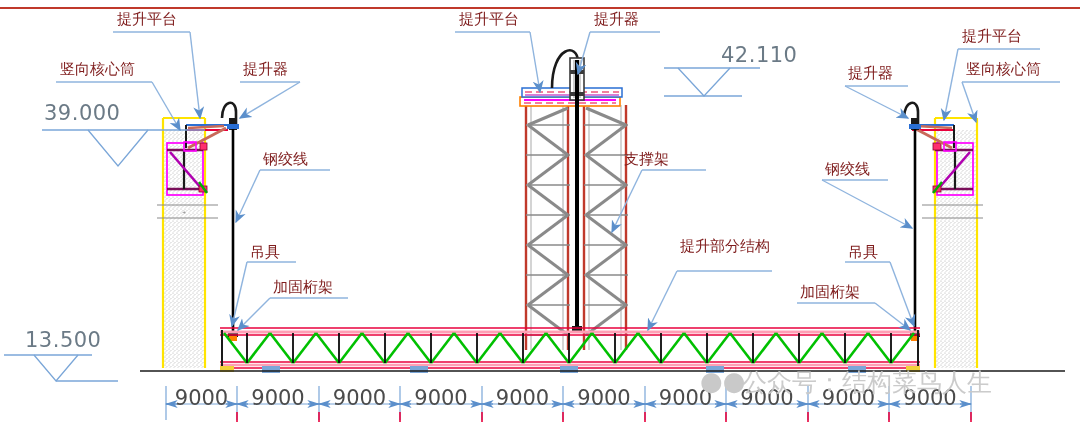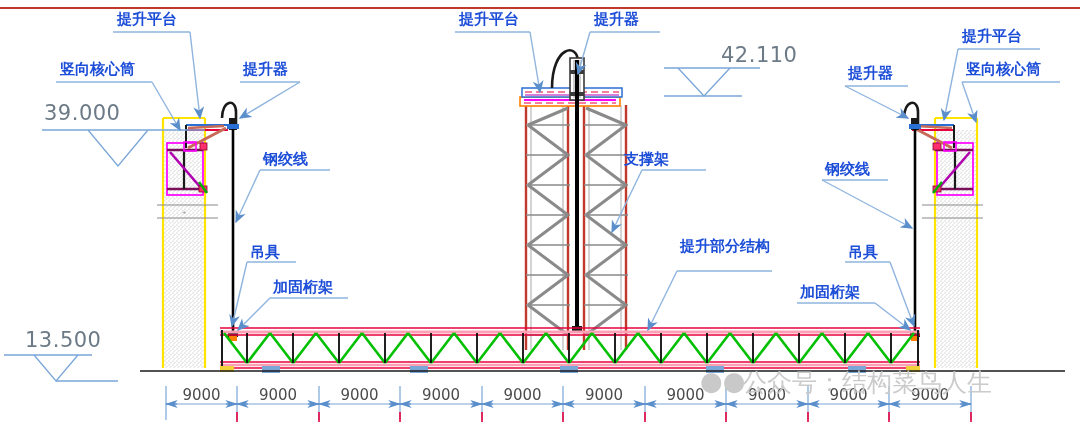--- a/index.html
+++ b/index.html
@@ -1,24 +1,24 @@
 <!DOCTYPE html>
 <html><head>
 <meta charset="utf-8">
 <title>Lifting Diagram</title>
 <style>
   html,body{margin:0;padding:0;background:#ffffff;}
   body{font-family:"DejaVu Sans","Liberation Sans",sans-serif;}
   #stage{position:relative;width:1080px;height:422px;background:#ffffff;overflow:hidden;}
   #stage svg{position:absolute;left:0;top:0;}
-  .lbl{position:absolute;color:#1d4ed8;font-size:15px;line-height:1;white-space:nowrap;
-       font-family:"DejaVu Sans","Liberation Sans",sans-serif;font-weight:bold;}
+  .lbl{position:absolute;color:#7f1d1d;font-size:15px;line-height:1;white-space:nowrap;
+       font-family:"DejaVu Sans","Liberation Sans",sans-serif;}
   .elev{position:absolute;color:#6b7a86;font-size:21px;line-height:1;white-space:nowrap;
         font-family:"DejaVu Sans","Liberation Sans",sans-serif;letter-spacing:.5px;}
-  .dim{position:absolute;color:#4b4b4b;font-size:15px;line-height:1;white-space:nowrap;
+  .dim{position:absolute;color:#4b4b4b;font-size:21px;line-height:1;white-space:nowrap;
        font-family:"DejaVu Sans","Liberation Sans",sans-serif;text-align:center;}
   .wm{position:absolute;color:#c9c9c9;font-size:25px;line-height:1;white-space:nowrap;
       font-family:"DejaVu Sans","Liberation Sans",sans-serif;opacity:.95;}
   .wmicon{position:absolute;color:#c9c9c9;font-size:26px;line-height:1;}
 </style>
 </head>
 <body>
 
 <div id="stage">
 

